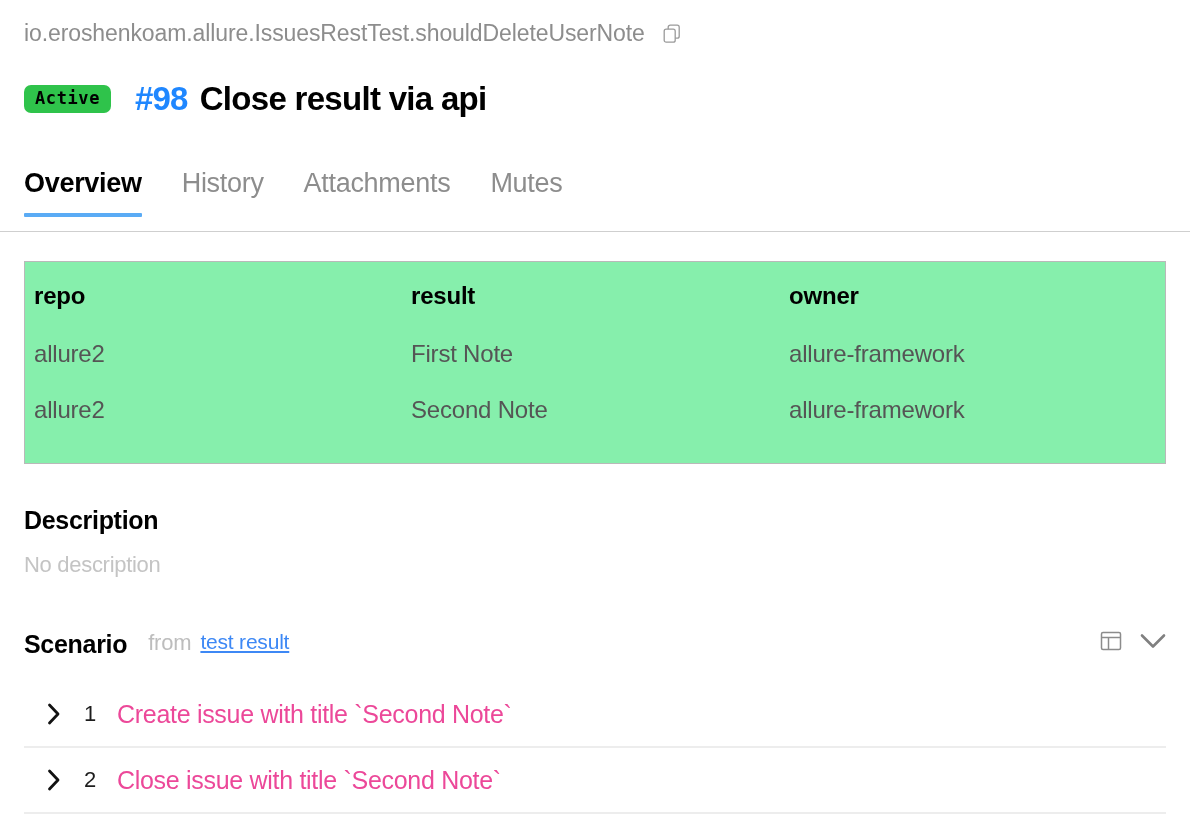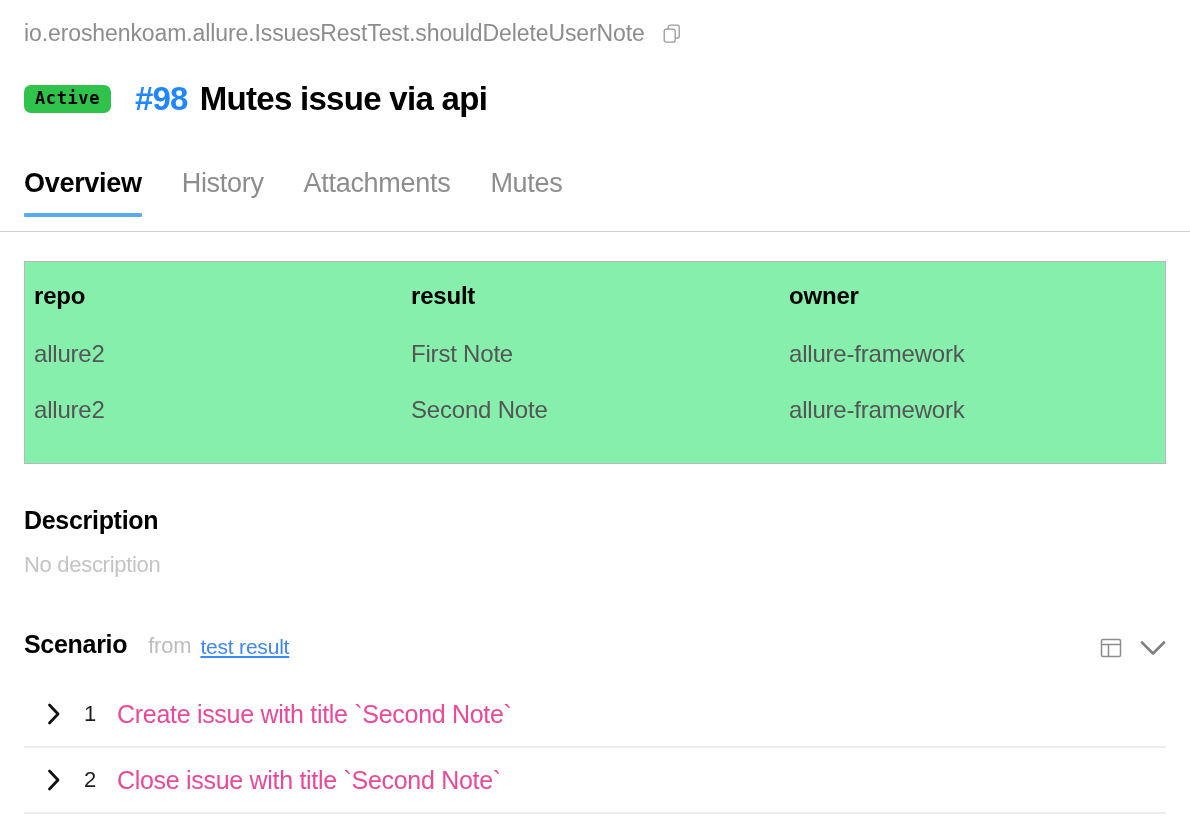--- a/index.html
+++ b/index.html
@@ -179,21 +179,21 @@
     letter-spacing: -0.3px;
   }
 
   
   .scenario-header {
     position: absolute;
     left: 24px;
     top: 630px;
     width: 1142px;
     display: flex;
-    align-items: flex-end;
+    align-items: flex-start;
   }
   .scenario-title {
     font-size: 25px;
     font-weight: bold;
     color: #000;
     letter-spacing: -0.3px;
   }
   .scenario-from {
     font-size: 22px;
     color: #bdbdbd;
@@ -267,21 +267,21 @@
       <svg width="18" height="20" viewBox="0 0 18 20" fill="none">
         <rect x="5.2" y="1.2" width="11" height="13" rx="2" stroke="#9a9a9a" stroke-width="1.3" fill="#fff"></rect>
         <rect x="1.2" y="5.2" width="11" height="13" rx="2" stroke="#9a9a9a" stroke-width="1.3" fill="#fff"></rect>
       </svg>
     </span>
   </div>
 
   <div class="title-row">
     <span class="status-badge">Active</span>
     <span class="issue-number">#98</span>
-    <span class="issue-title">Mutes issue via api</span>
+    <span class="issue-title">Close result via api</span>
   </div>
 
   <div class="tabs">
     <div class="tab active">Overview</div>
     <div class="tab">History</div>
     <div class="tab">Attachments</div>
     <div class="tab">Mutes</div>
   </div>
   <div class="tabs-divider"></div>
 

